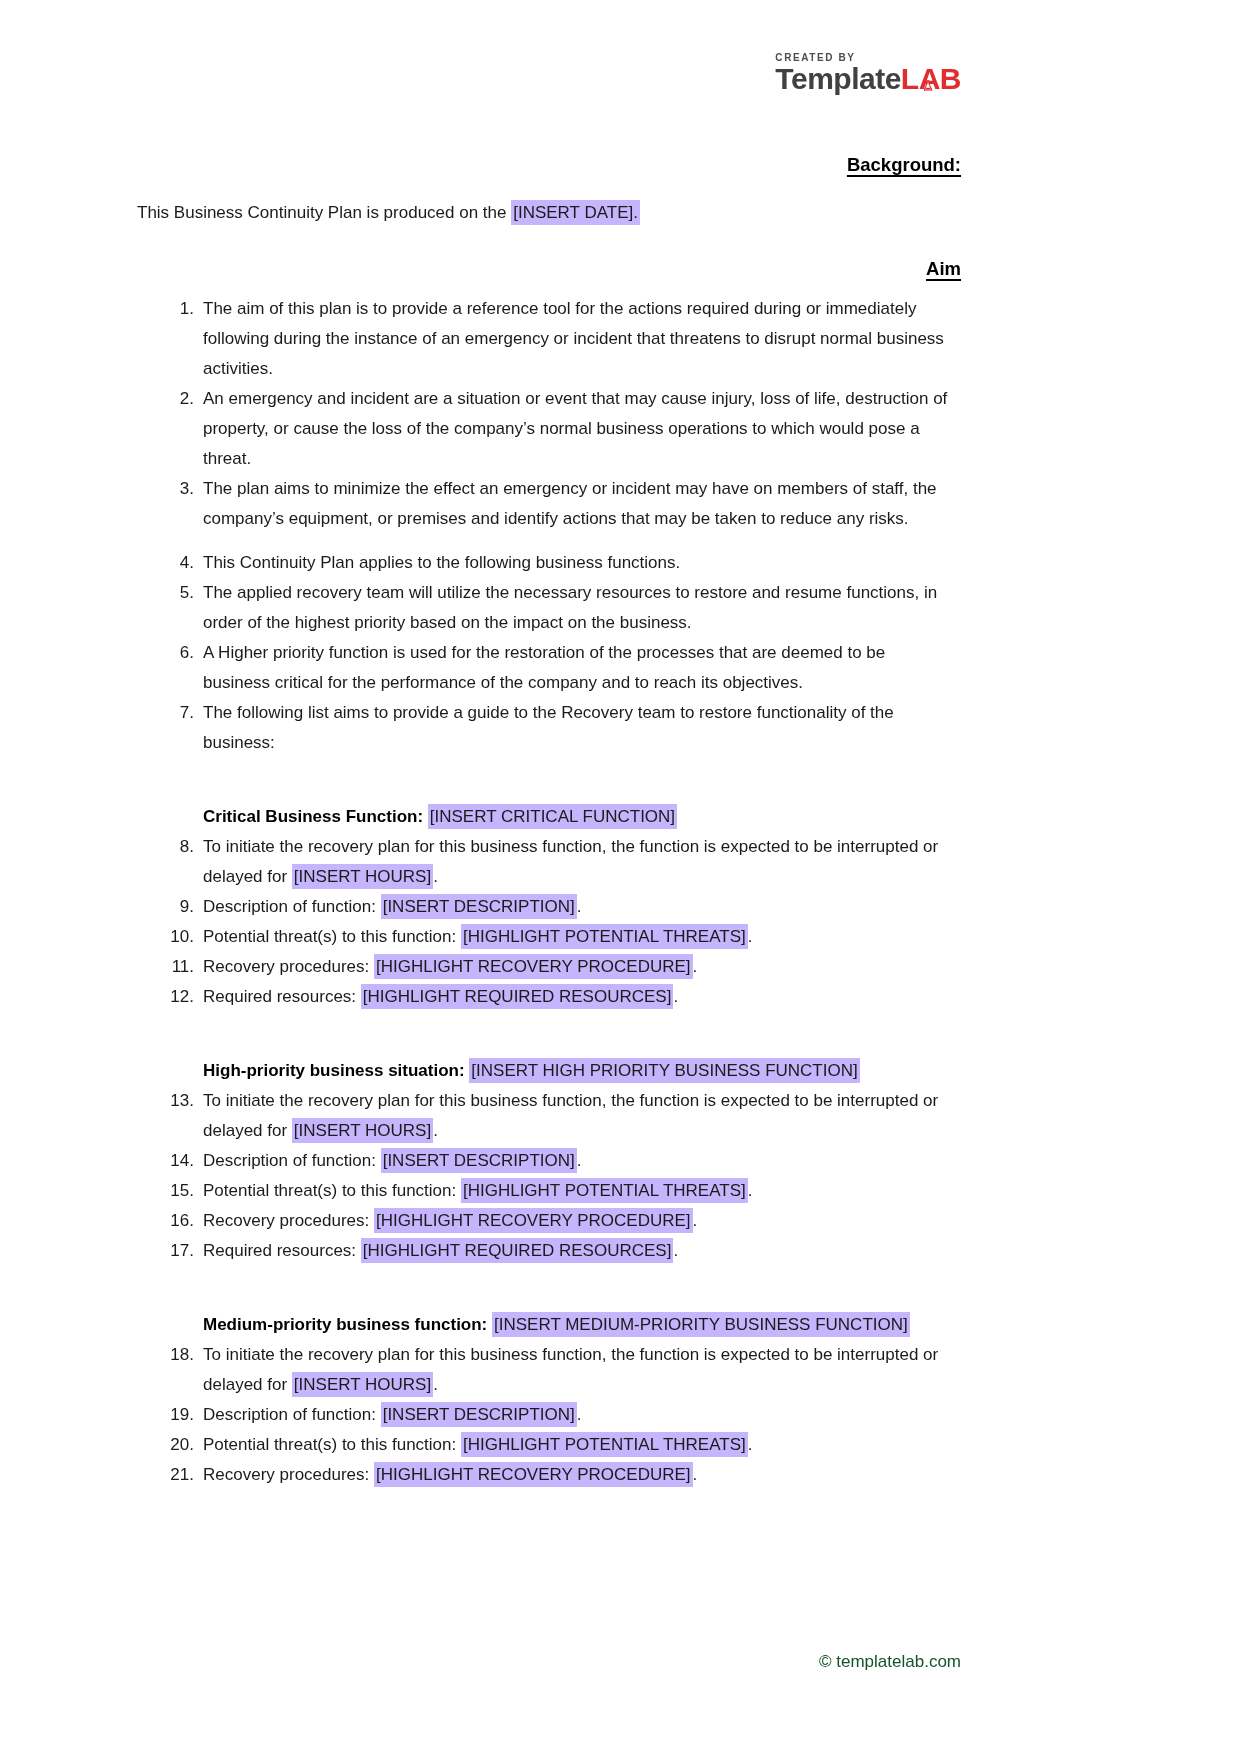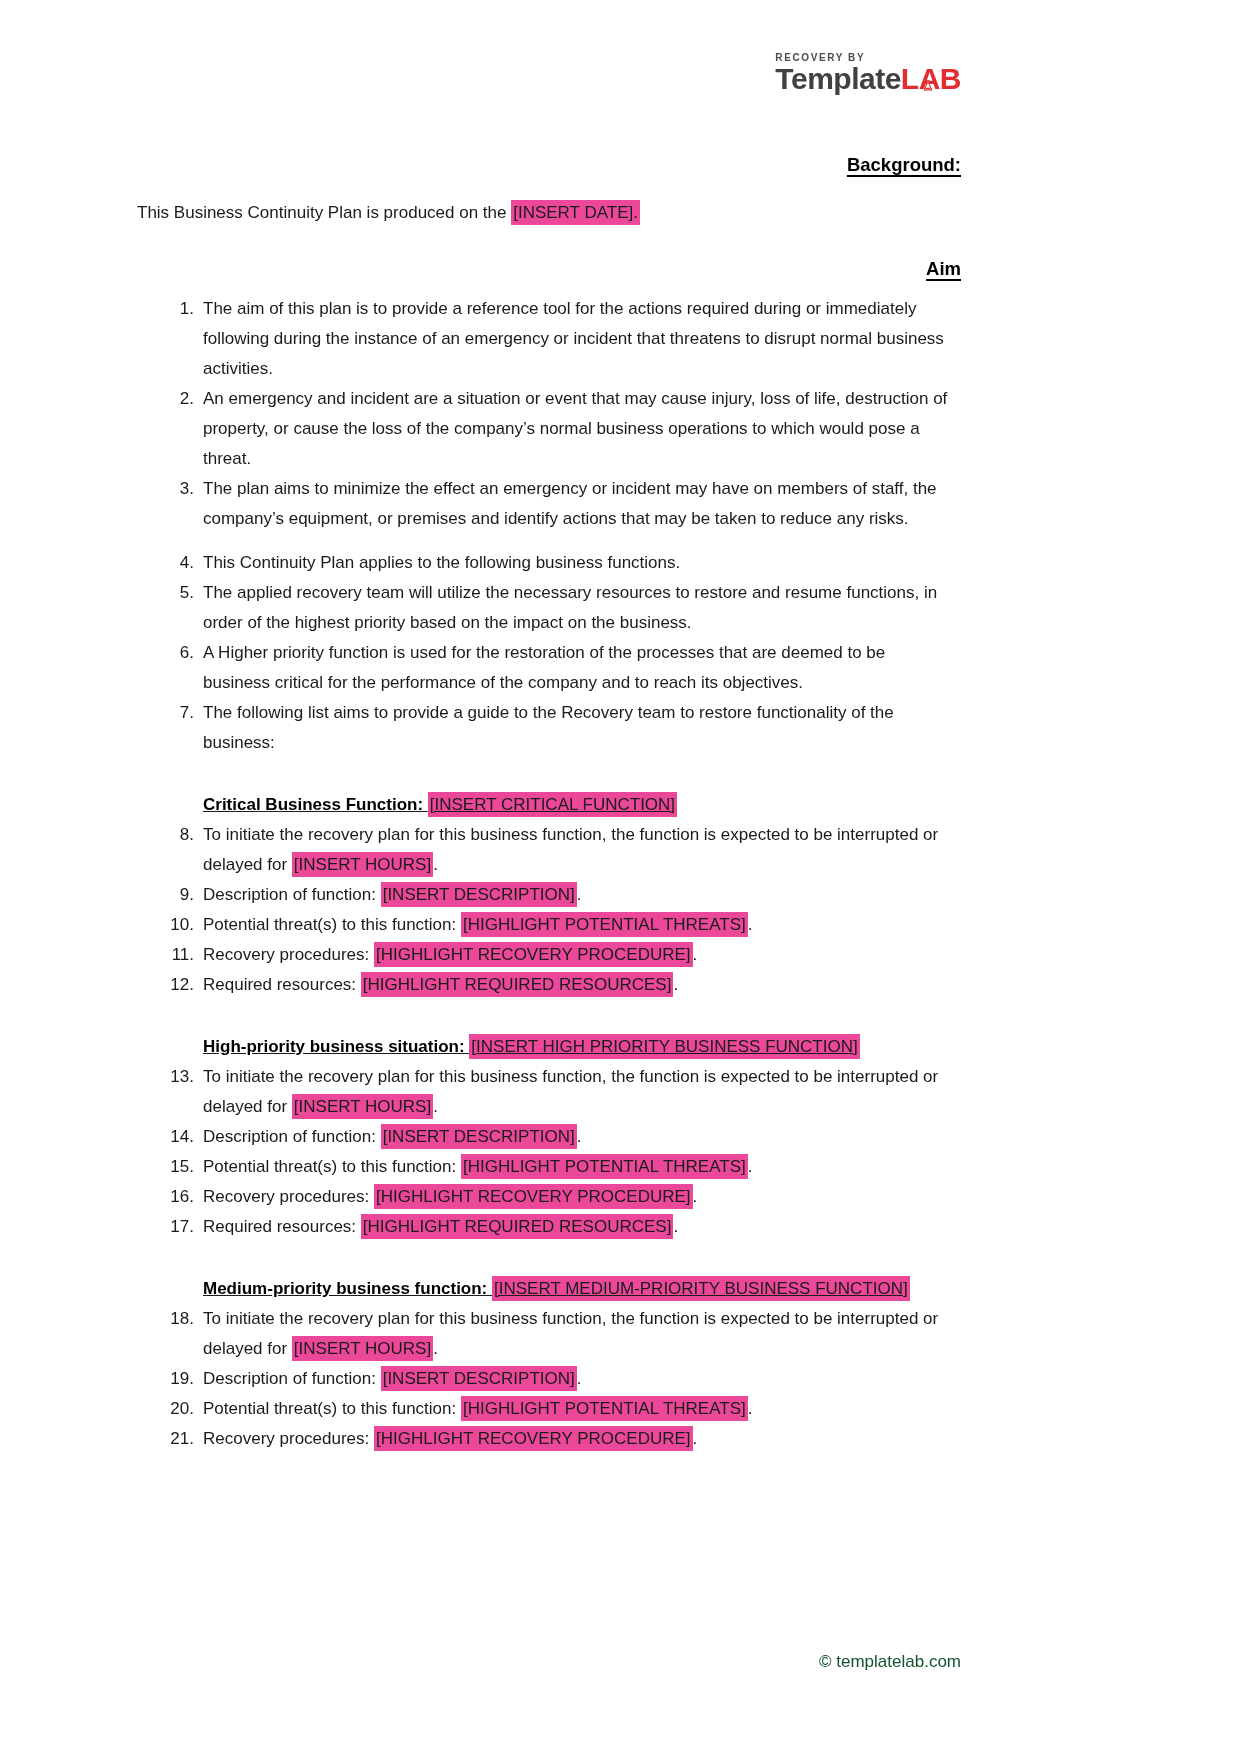--- a/index.html
+++ b/index.html
@@ -52,39 +52,39 @@
   .intro { margin-top: 22px; }
 
   .list { margin-top: 14px; }
   .li { display: flex; }
   .li .num {
     width: 57px; flex: 0 0 57px;
     text-align: right;
   }
   .li .txt { flex: 1; padding-left: 9px; max-width: 758px; }
 
-  .sub-heading { margin-top: 32px; padding-left: 66px; text-decoration: underline; }
+  .sub-heading { margin-top: 44px; padding-left: 66px; }
   .sub-heading .label { font-weight: bold; color: #000; }
 
-  .hl { background: #ec4899; padding: 3px 2px 3px 2px; }
+  .hl { background: #c4b5fd; padding: 3px 2px 3px 2px; }
 
   .footer {
     position: absolute;
     right: 279px; bottom: 82px;
     font-size: 17px; color: #14532d;
   }
 </style>
 </head>
 <body>
 
 <div class="content">
 
   <div class="logo-wrap">
     <div class="logo">
-      <span class="created-by">RECOVERY BY</span>
+      <span class="created-by">CREATED BY</span>
       <span class="brand"><span class="brand-dark">Template</span><span class="brand-red"><span>LAB</span><svg class="flask-icon" width="8" height="11" viewBox="0 0 10 14">
               <path d="M4 0 h2 v4 l3.5 8 a1 1 0 0 1 -1 2 h-7 a1 1 0 0 1 -1 -2 l3.5 -8 z" fill="#ffffff" stroke="#e22d30" stroke-width="1.4"></path>
               <path d="M2.2 10 h5.6 l1 2.3 h-7.6 z" fill="#e22d30"></path>
             </svg></span></span>
     </div>
   </div>
 
 
   <h2 class="sec-heading">Background:</h2>
   <p class="body-text intro"><span>This Business Continuity Plan is produced on the </span><span class="hl">[INSERT DATE].</span></p>

